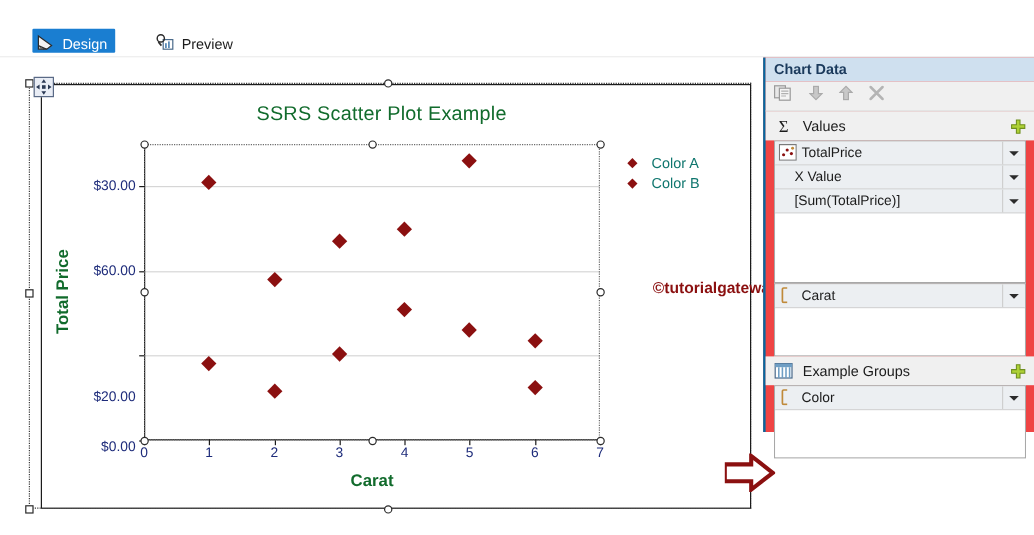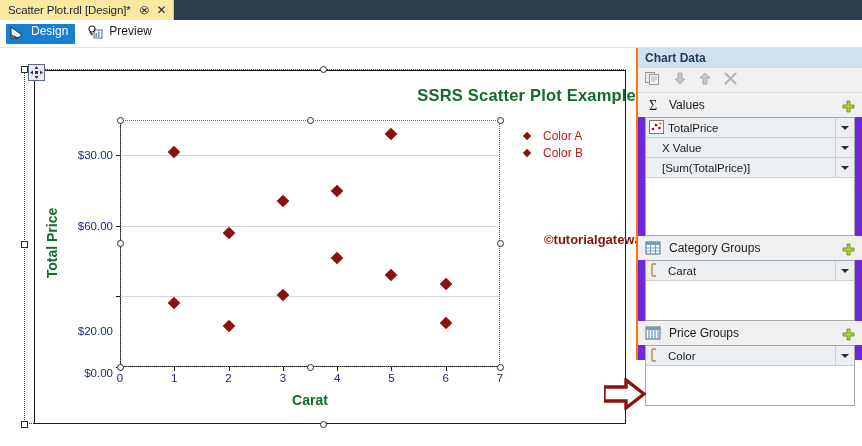--- a/index.html
+++ b/index.html
@@ -37,22 +37,22 @@
     font-weight: 400;
   }
 
   
   .toolbar {
     position: absolute; left: 0; top: 20px; width: 862px; height: 28px;
     background: #ffffff; border-bottom: 1px solid #e4e4e4;
     display: flex; align-items: center; padding-left: 6px;
   }
   .tb-btn {
-    display: flex; align-items: flex-start; height: 20px;
-    padding: 0 7px 0 3px; margin-right: 9px; border-radius: 1px;
+    display: flex; align-items: flex-end; height: 20px;
+    padding: 0 7px 0 3px; margin-right: 9px; border-radius: 1px; margin-left: 21px;
   }
   .tb-btn.active { background: #1a7ed1; }
   .tb-btn .lbl { font-size: 12px; color: #1b1b1b; margin-left: 5px; }
   .tb-btn.active .lbl { color: #ffffff; }
   .ico { width: 17px; height: 17px; display: block; }
 
   
   .surface {
     position: absolute; left: 0; top: 48px; width: 636px; height: 398px;
     background: #ffffff; border-top: 1px solid #ffffff;
@@ -74,21 +74,21 @@
   .handle.circ { border-radius: 50%; }
   .move-handle {
     position: absolute; left: 28px; top: 64px; width: 17px; height: 17px;
     background: #e9edf5; border: 1px solid #5a6a86;
   }
   .move-handle svg { display:block; }
 
   
   .chart-title {
     position: absolute; left: 0; top: 86px; width: 636px;
-    text-align: right; font-size: 16.5px; font-weight: bold;
+    text-align: center; font-size: 16.5px; font-weight: normal;
     color: #116b2c; letter-spacing: 0.2px;
   }
   .plot {
     position: absolute; left: 120px; top: 120px; width: 380px; height: 247px;
     background: #ffffff;
   }
   .plot-dots { 
     position: absolute; left: 120px; top: 120px; width: 380px; height: 247px;
     border: 1px dotted #6b6b6b; pointer-events: none;
   }
@@ -127,30 +127,30 @@
     position: absolute; width: 9px; height: 9px; background: #8b1010;
     transform: translate(-50%,-50%) rotate(45deg);
   }
   
   .legend { position: absolute; left: 524px; top: 127px; }
   .legend-row { display: flex; align-items: center; height: 17px; }
   .legend-mark {
     width: 6px; height: 6px; background: #8b1010;
     transform: rotate(45deg); margin-right: 13px; flex: 0 0 auto;
   }
-  .legend-txt { font-size: 12px; color: #b91c1c; }
+  .legend-txt { font-size: 12px; color: #0f766e; }
   .watermark {
     position: absolute; left: 544px; top: 232px;
     font-size: 13px; font-weight: bold; color: #8b1010; white-space: nowrap;
   }
 
   
   .panel {
     position: absolute; left: 636px; top: 48px; width: 226px; height: 312px;
-    background: #6d28d9; border-left: 2px solid #f97316;
+    background: #ef4444; border-left: 2px solid #0369a1;
   }
   .panel-hdr {
     height: 20px; background: #cfe0ef; display: flex; align-items: center;
     padding-left: 7px;
   }
   .panel-hdr span { font-size: 12px; font-weight: bold; color: #1b3a5c; }
   .panel-tools {
     height: 25px; display: flex; align-items: center; padding-left: 7px;
     gap: 13px; background: #f0f0f0; border-bottom: 1px solid #dcdcdc;
   }
@@ -183,27 +183,20 @@
     border-right: 4px solid transparent; border-top: 4px solid #2b2b2b;
   }
   .lb-pad { height: 0; background: #ffffff; }
   .red-arrow { position: absolute; left: 604px; top: 378px; }
 </style>
 </head>
 <body>
 
 <div id="app">
 
-  <div class="tabstrip">
-    <div class="tab-active">
-      <span class="tab-title">Scatter Plot.rdl [Design]*</span>
-      <span class="tab-pin">⮿</span>
-      <span class="tab-close">✕</span>
-    </div>
-  </div>
 
   <div class="toolbar">
     <div class="tb-btn active">
       <span class="ico">
         <svg viewBox="0 0 17 17" width="17" height="17">
           <polygon points="2,3 13,11 9,14 2,14" fill="#f2f2f2" stroke="#2b2b2b" stroke-width="1"></polygon>
           <path d="M2 11 L9 14" stroke="#2b2b2b" stroke-width="1"></path>
           <path d="M3.5 11.8 v1.6 M5 12.4 v1.4 M6.5 13 v1.2" stroke="#2b2b2b" stroke-width="0.8"></path>
         </svg>
       </span>
@@ -382,50 +375,39 @@
             </span>
           </div>
           <div class="lb-row sub">
             <span class="lb-txt">[Sum(TotalPrice)]</span>
             <span class="lb-drop">
               <span class="caret"></span>
             </span>
           </div>
           <div class="lb-pad" style="height: 57px;"></div>
         </div>
-        <div class="section-hdr">
-          <span class="s-ico"><svg width="16" height="16" viewBox="0 0 16 16">
-              <rect x="1" y="2" width="14" height="12" fill="#ffffff" stroke="#4a6a8a"></rect>
-              <rect x="1" y="2" width="14" height="3" fill="#6f9ec4"></rect>
-              <path d="M1 8h14 M1 11h14 M5.5 5v9 M10.5 5v9" stroke="#6f9ec4" stroke-width="1"></path>
-            </svg></span>
-          <span class="s-txt">Category Groups</span>
-          <span class="plus"><svg width="13" height="13" viewBox="0 0 13 13">
-              <path d="M5 1h3v4h4v3H8v4H5V8H1V5h4z" fill="#aed136" stroke="#6f8f1e" stroke-width="0.9"></path>
-            </svg></span>
-        </div>
         <div class="listbox">
           <div class="lb-row">
             <span class="lb-ico"><svg width="13" height="14" viewBox="0 0 13 14">
                 <path d="M7 1 H4 a1 1 0 0 0 -1 1 v10 a1 1 0 0 0 1 1 h3" fill="none" stroke="#c08a3a" stroke-width="1.4"></path>
               </svg></span>
             <span class="lb-txt">Carat</span>
             <span class="lb-drop">
               <span class="caret"></span>
             </span>
           </div>
           <div class="lb-pad" style="height: 39px;"></div>
         </div>
         <div class="section-hdr">
           <span class="s-ico"><svg width="16" height="16" viewBox="0 0 16 16">
               <rect x="1" y="2" width="14" height="12" fill="#ffffff" stroke="#4a6a8a"></rect>
               <rect x="1" y="2" width="14" height="3" fill="#6f9ec4"></rect>
               <path d="M4 5v9 M7 5v9 M10 5v9 M13 5v9" stroke="#6f9ec4" stroke-width="1.3"></path>
             </svg></span>
-          <span class="s-txt">Price Groups</span>
+          <span class="s-txt">Example Groups</span>
           <span class="plus"><svg width="13" height="13" viewBox="0 0 13 13">
               <path d="M5 1h3v4h4v3H8v4H5V8H1V5h4z" fill="#aed136" stroke="#6f8f1e" stroke-width="0.9"></path>
             </svg></span>
         </div>
         <div class="listbox">
           <div class="lb-row">
             <span class="lb-ico"><svg width="13" height="14" viewBox="0 0 13 14">
                 <path d="M7 1 H4 a1 1 0 0 0 -1 1 v10 a1 1 0 0 0 1 1 h3" fill="none" stroke="#c08a3a" stroke-width="1.4"></path>
               </svg></span>
             <span class="lb-txt">Color</span>

